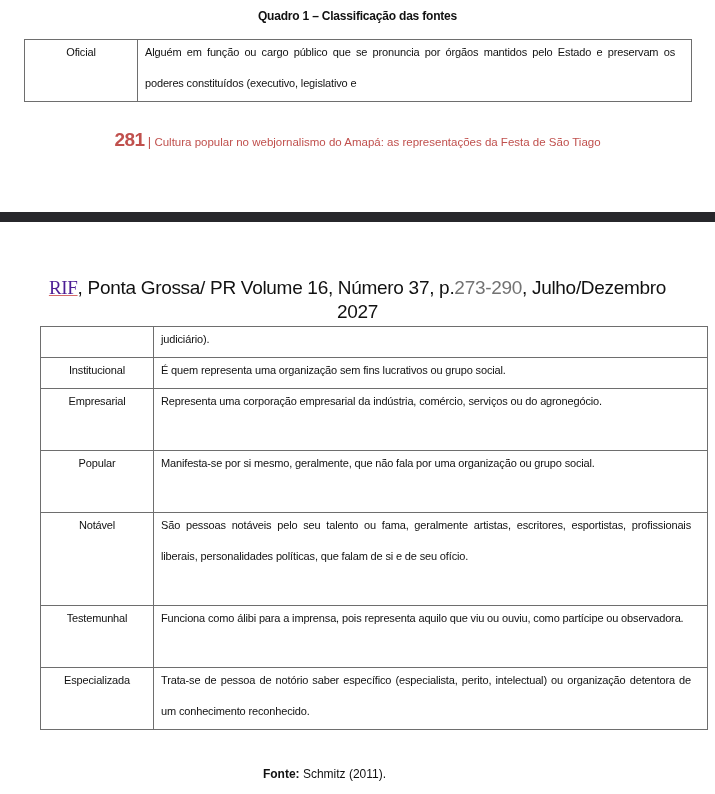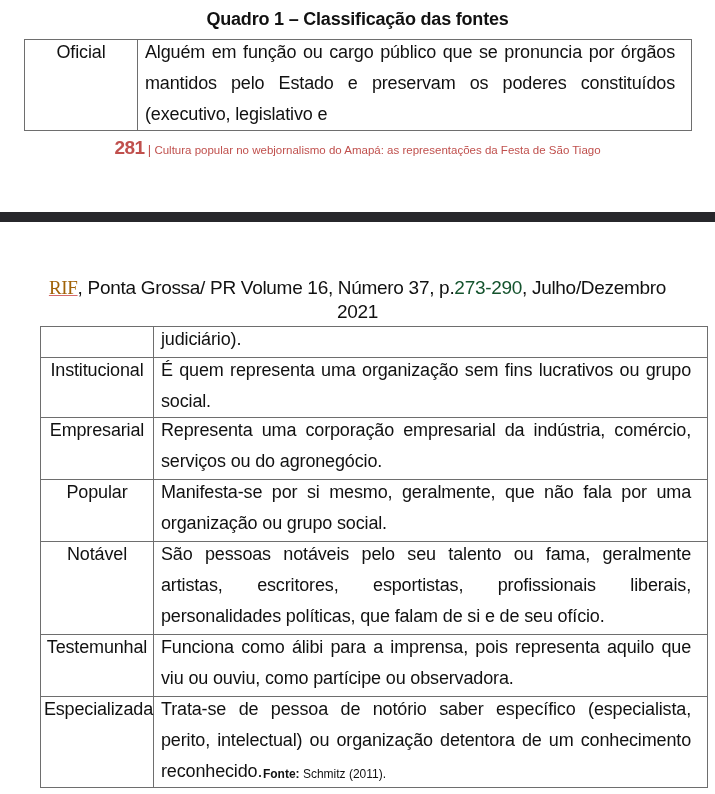--- a/index.html
+++ b/index.html
@@ -15,29 +15,29 @@
     font-family: "Liberation Sans", "DejaVu Sans", sans-serif;
     color: #111111;
   }
   .quadro-title {
     position: absolute;
     left: 0;
     top: 9px;
     width: 715px;
     text-align: center;
     font-weight: bold;
-    font-size: 18px;
+    font-size: 12px;
     letter-spacing: -0.2px;
   }
   table.src {
     position: absolute;
     left: 24px;
     width: 668px;
     border-collapse: collapse;
-    font-size: 18px;
+    font-size: 11px;
     letter-spacing: -0.15px;
   }
   table.src td {
     border: 1px solid #6e6e6e;
     vertical-align: top;
     padding: 0;
   }
   table.src td.label {
     width: 112px;
     text-align: center;
@@ -52,21 +52,21 @@
     display: block;
     line-height: 31px;
     margin-top: -8px;
   }
   table.src td.desc span { display: block; margin-top: -8px; margin-bottom: 0; }
   #table-top { top: 39px; }
   #table-bottom { top: 326px; margin-left: 16px; }
   .page-footer {
     position: absolute;
     left: 0;
-    top: 137px;
+    top: 129px;
     width: 715px;
     text-align: center;
     color: #c0504d;
     font-size: 11.5px;
   }
   .page-footer .page-num {
     font-size: 19px;
     font-weight: bold;
     letter-spacing: -0.5px;
   }
@@ -88,26 +88,26 @@
     top: 276px;
     width: 715px;
     text-align: center;
     font-size: 19px;
     line-height: 24px;
     letter-spacing: -0.3px;
     color: #111111;
   }
   .header-line .rif {
     font-family: "Liberation Serif", "DejaVu Serif", serif;
-    color: #a16207;
+    color: #4c1d95;
     text-decoration: underline;
     text-decoration-color: #d46a6a;
   }
   .header-line .pages {
-    color: #14532d;
+    color: #737373;
   }
   .fonte {
     position: absolute;
     left: 0;
     top: 767px;
     width: 649px;
     text-align: center;
     font-size: 12px;
   }
   .fonte b { font-weight: bold; }
@@ -133,21 +133,21 @@
 <div class="page-footer">
   <span class="page-num">281</span>
   <span class="sep">|</span>
   <span>Cultura popular no webjornalismo do Amapá: as representações da Festa de São Tiago</span>
 </div>
 
 <div class="page-break"></div>
 
 <div class="header-line">
   <span class="rif">RIF</span><span>, Ponta Grossa/ PR Volume 16, Número 37, p.</span><span class="pages">273-290</span><span>, Julho/Dezembro</span><br>
-  <span>2021</span>
+  <span>2027</span>
 </div>
 
 <table class="src" id="table-bottom">
   <tbody>
       <tr style="height:31px;">
     <td class="label">
           <span></span>
         </td>
     <td class="desc">
           <span style="margin-top:-4px;">judiciário).</span>
@@ -188,21 +188,21 @@
   <tr style="height:62px;">
     <td class="label">
           <span style="margin-top:-4px;">Testemunhal</span>
         </td>
     <td class="desc">
           <span style="margin-top:-4px;">Funciona como álibi para a imprensa, pois representa aquilo que viu ou ouviu, como partícipe ou observadora.</span>
         </td>
   </tr>
   <tr style="height:62px;">
     <td class="label">
-          <span style="margin-top:-4px;text-align:right;">Especializada</span>
+          <span style="margin-top:-4px;">Especializada</span>
         </td>
     <td class="desc">
           <span style="margin-top:-4px;">Trata-se de pessoa de notório saber específico (especialista, perito, intelectual) ou organização detentora de um conhecimento reconhecido.</span>
         </td>
   </tr>
 </tbody>
   </table>
 
 <div class="fonte">
   <b>Fonte:</b><span> Schmitz (2011).</span>

